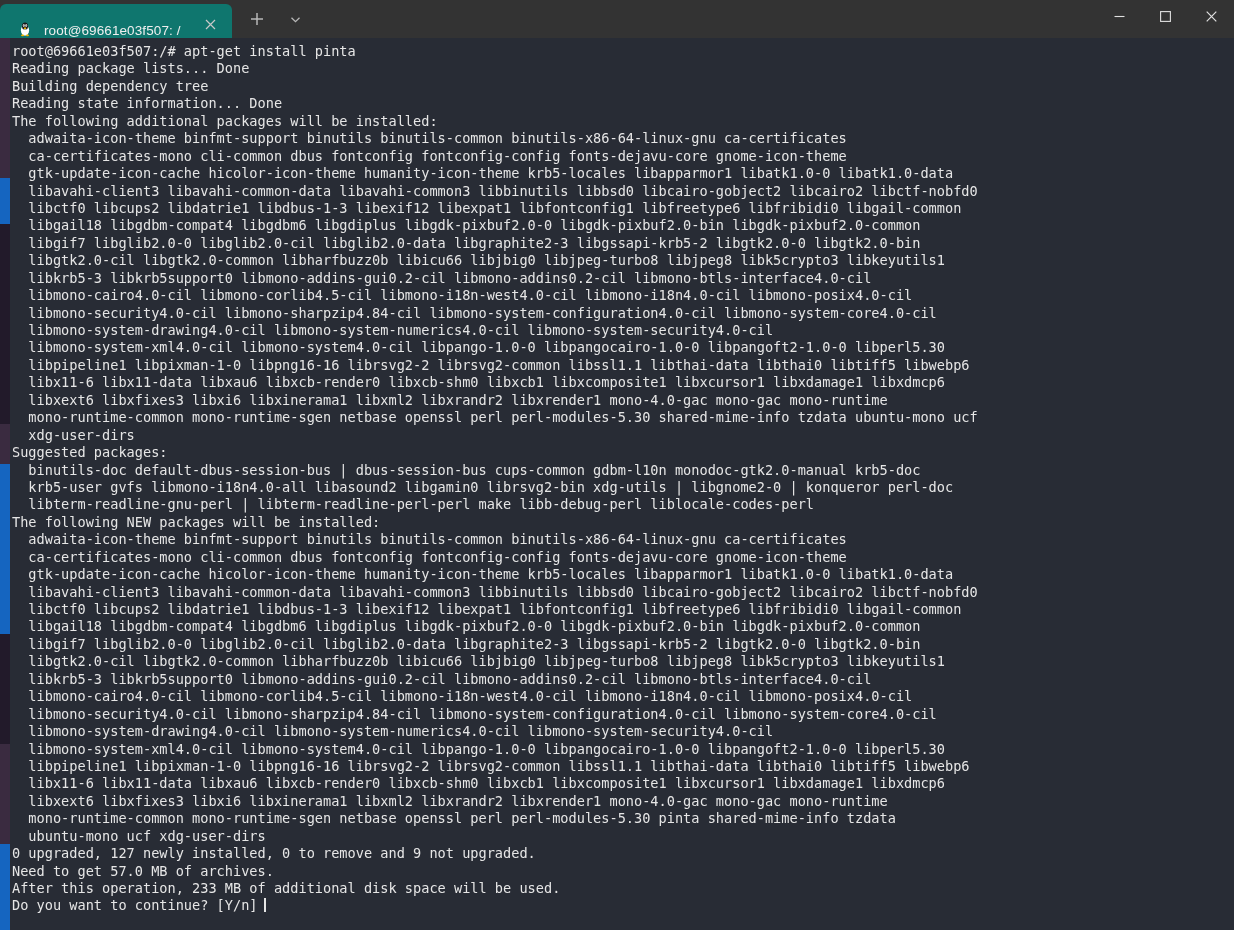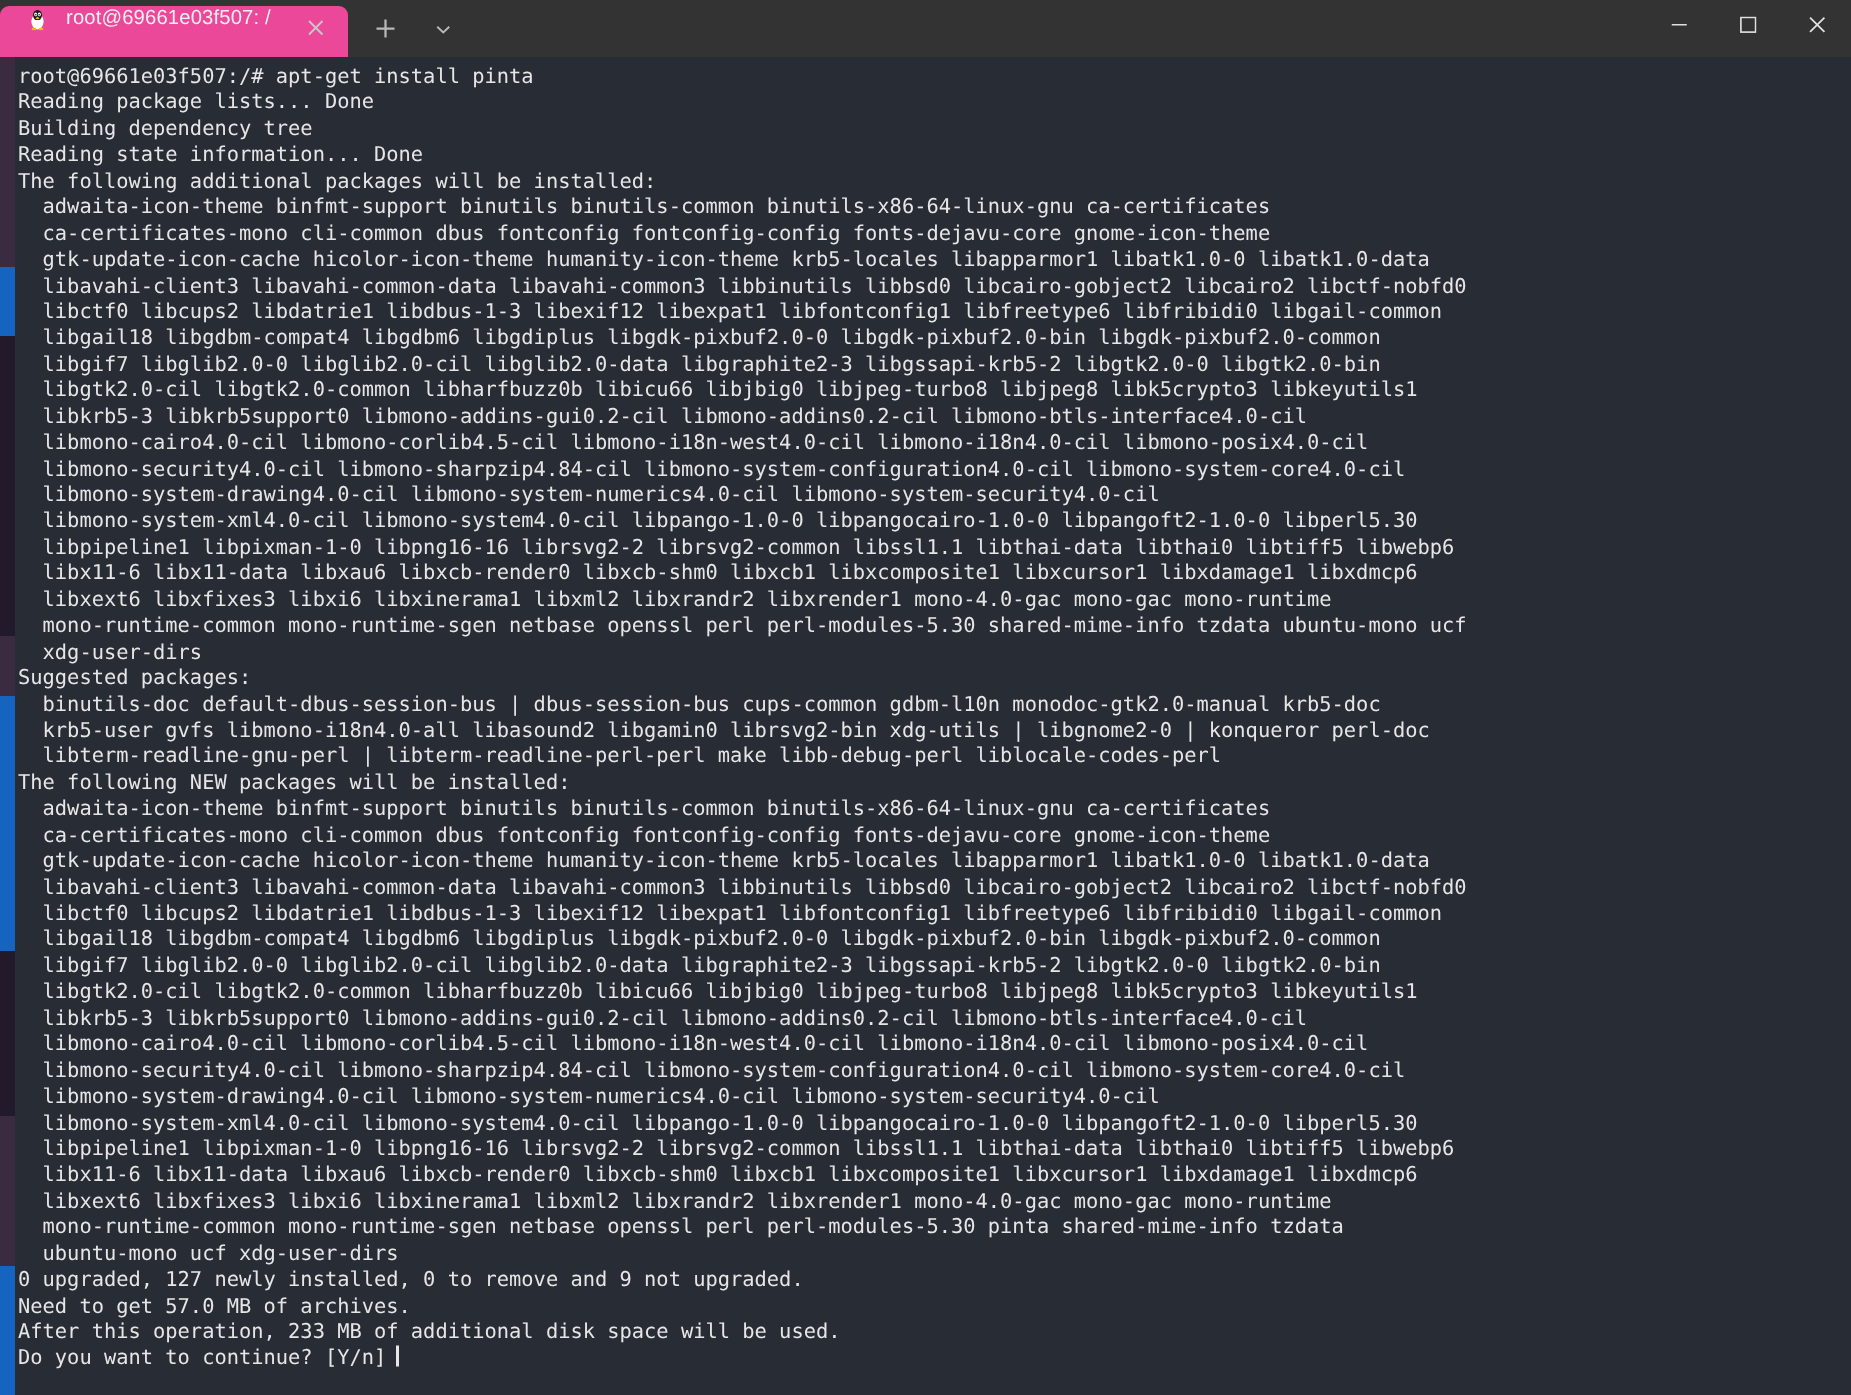--- a/index.html
+++ b/index.html
@@ -50,26 +50,26 @@
     align-items: flex-end;
   }
   #tab-strip {
     display: flex;
     align-items: flex-end;
     height: 38px;
     flex: 0 0 auto;
   }
   .tab {
     display: flex;
-    align-items: flex-start;
+    align-items: flex-end;
     height: 34px;
     margin-top: 20px;
     padding: 0 2px 0 16px;
     min-width: 232px;
-    background: #ec4899;
+    background: #0f766e;
     border-radius: 6px 6px 0 0;
     box-sizing: border-box;
   }
   .tab-icon {
     width: 18px; height: 18px;
     flex: 0 0 18px;
     display: flex;
     align-items: center;
     justify-content: center;
     margin-right: 10px;

